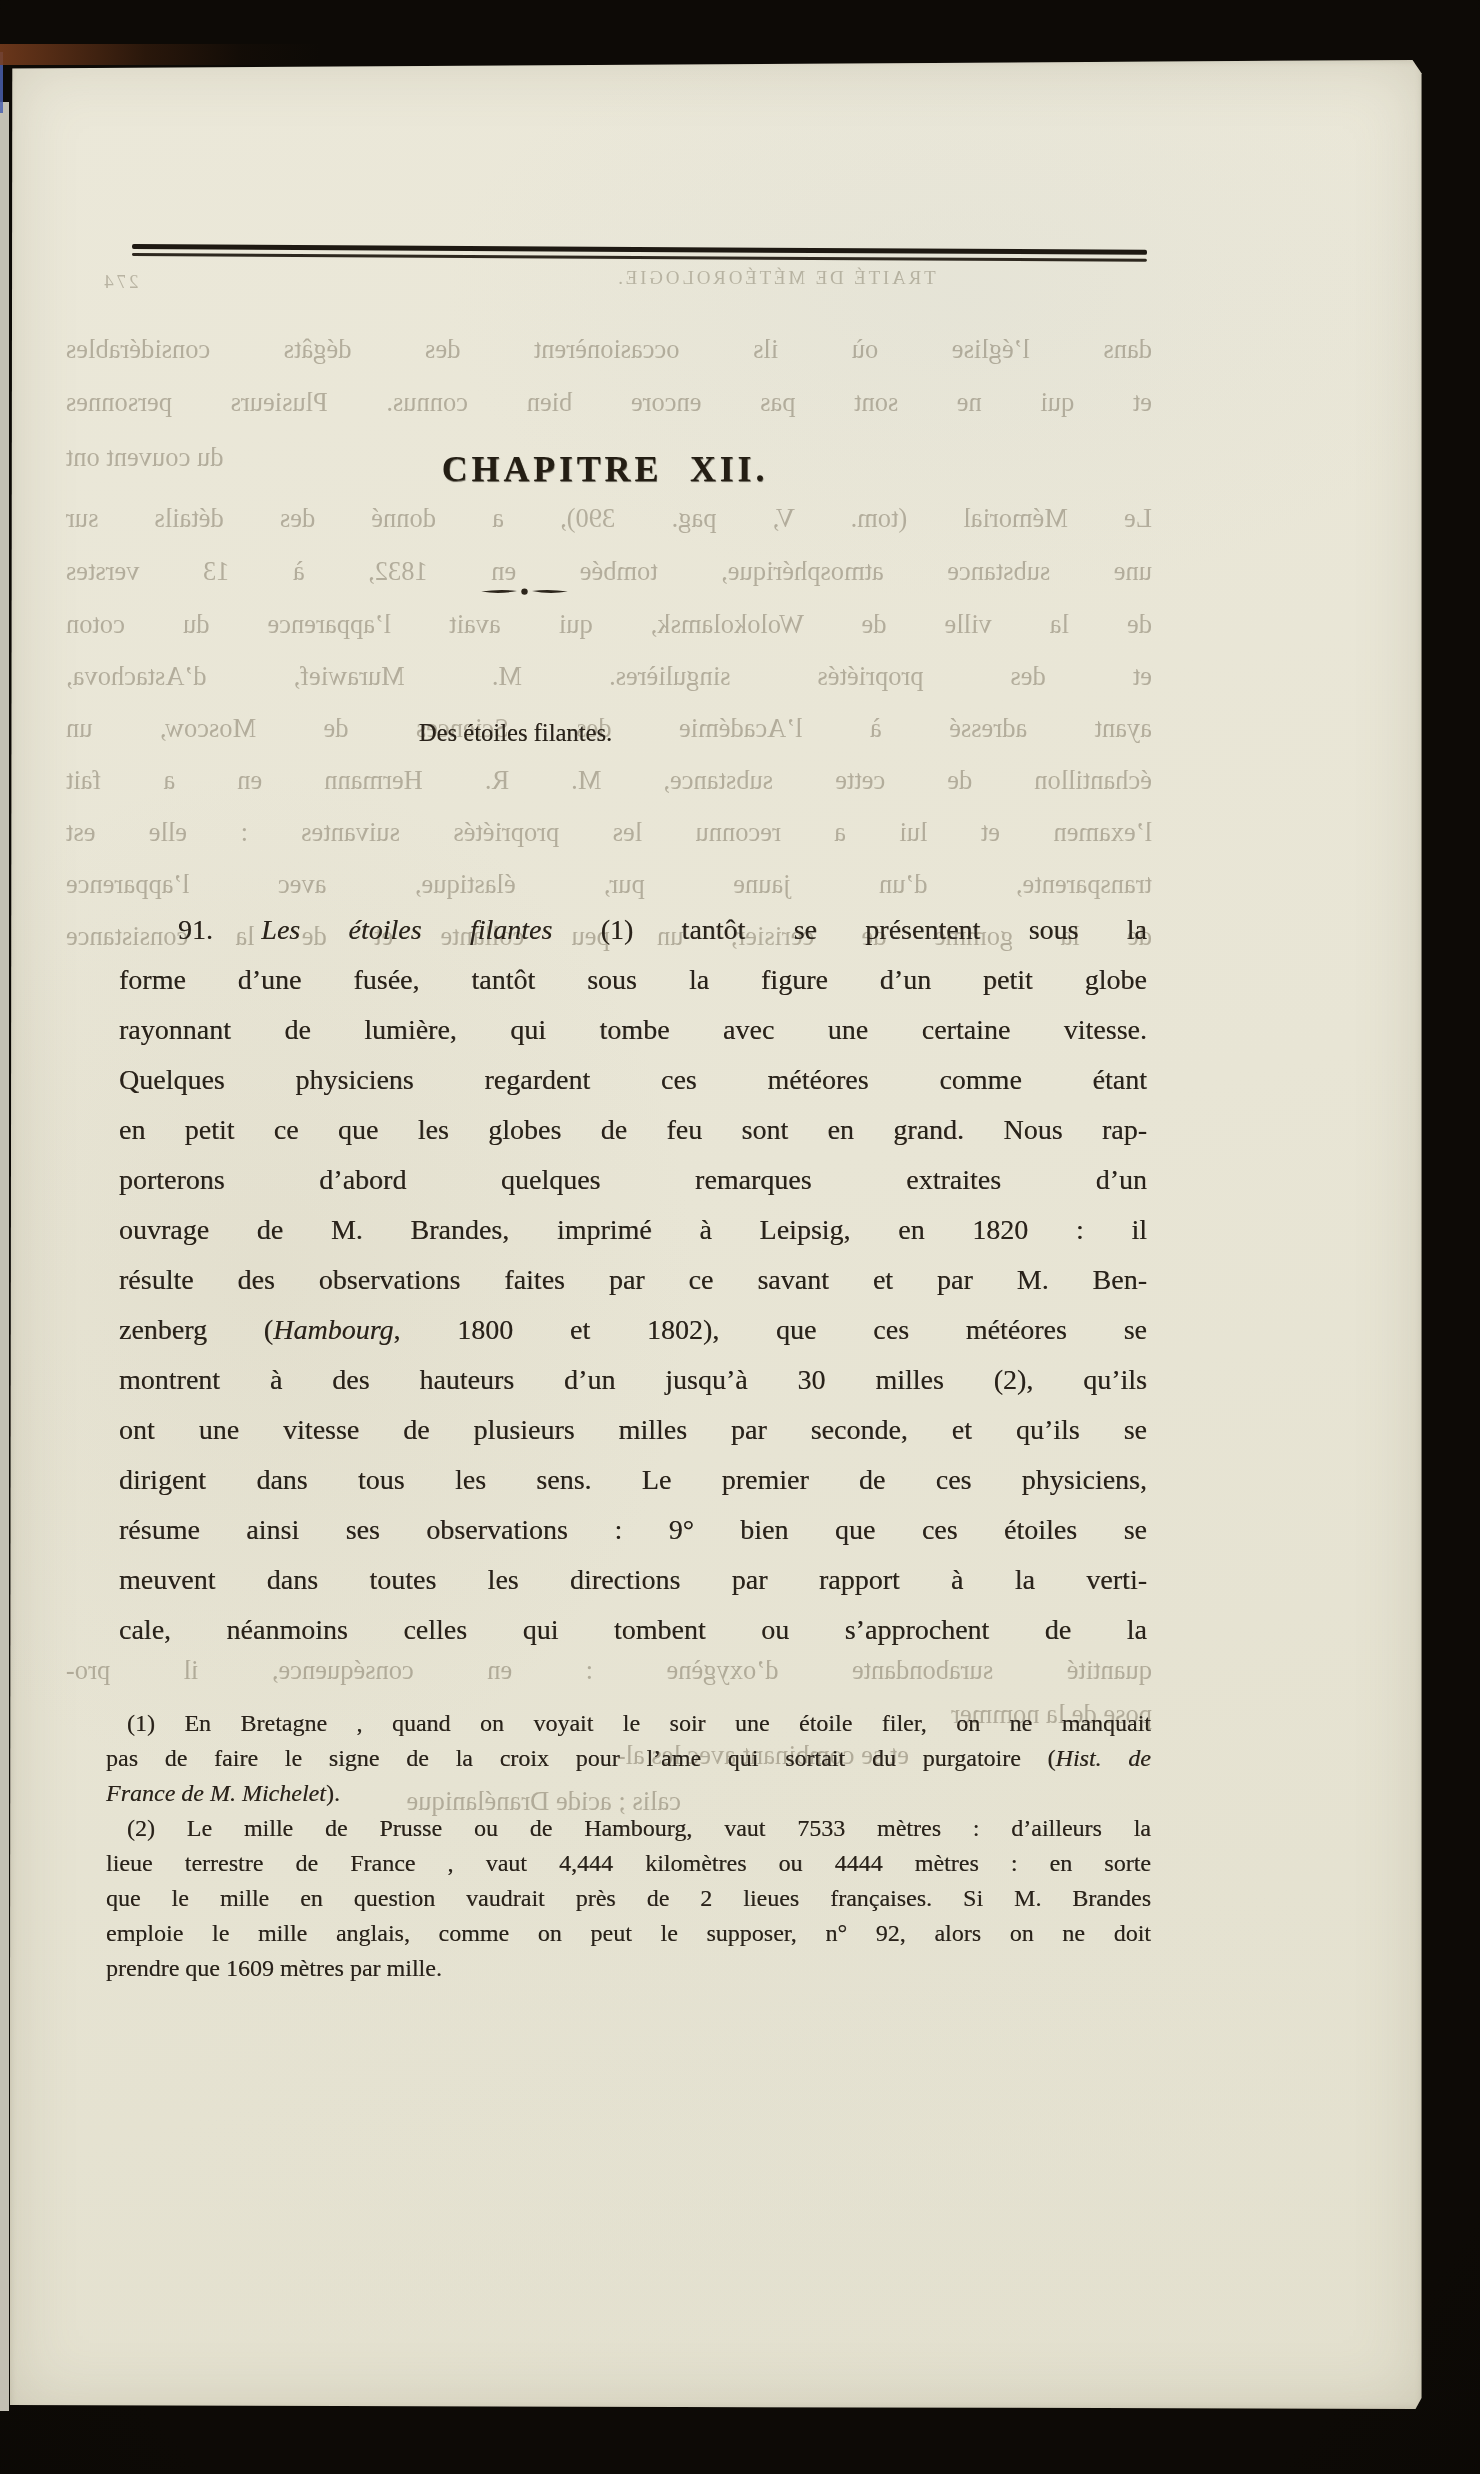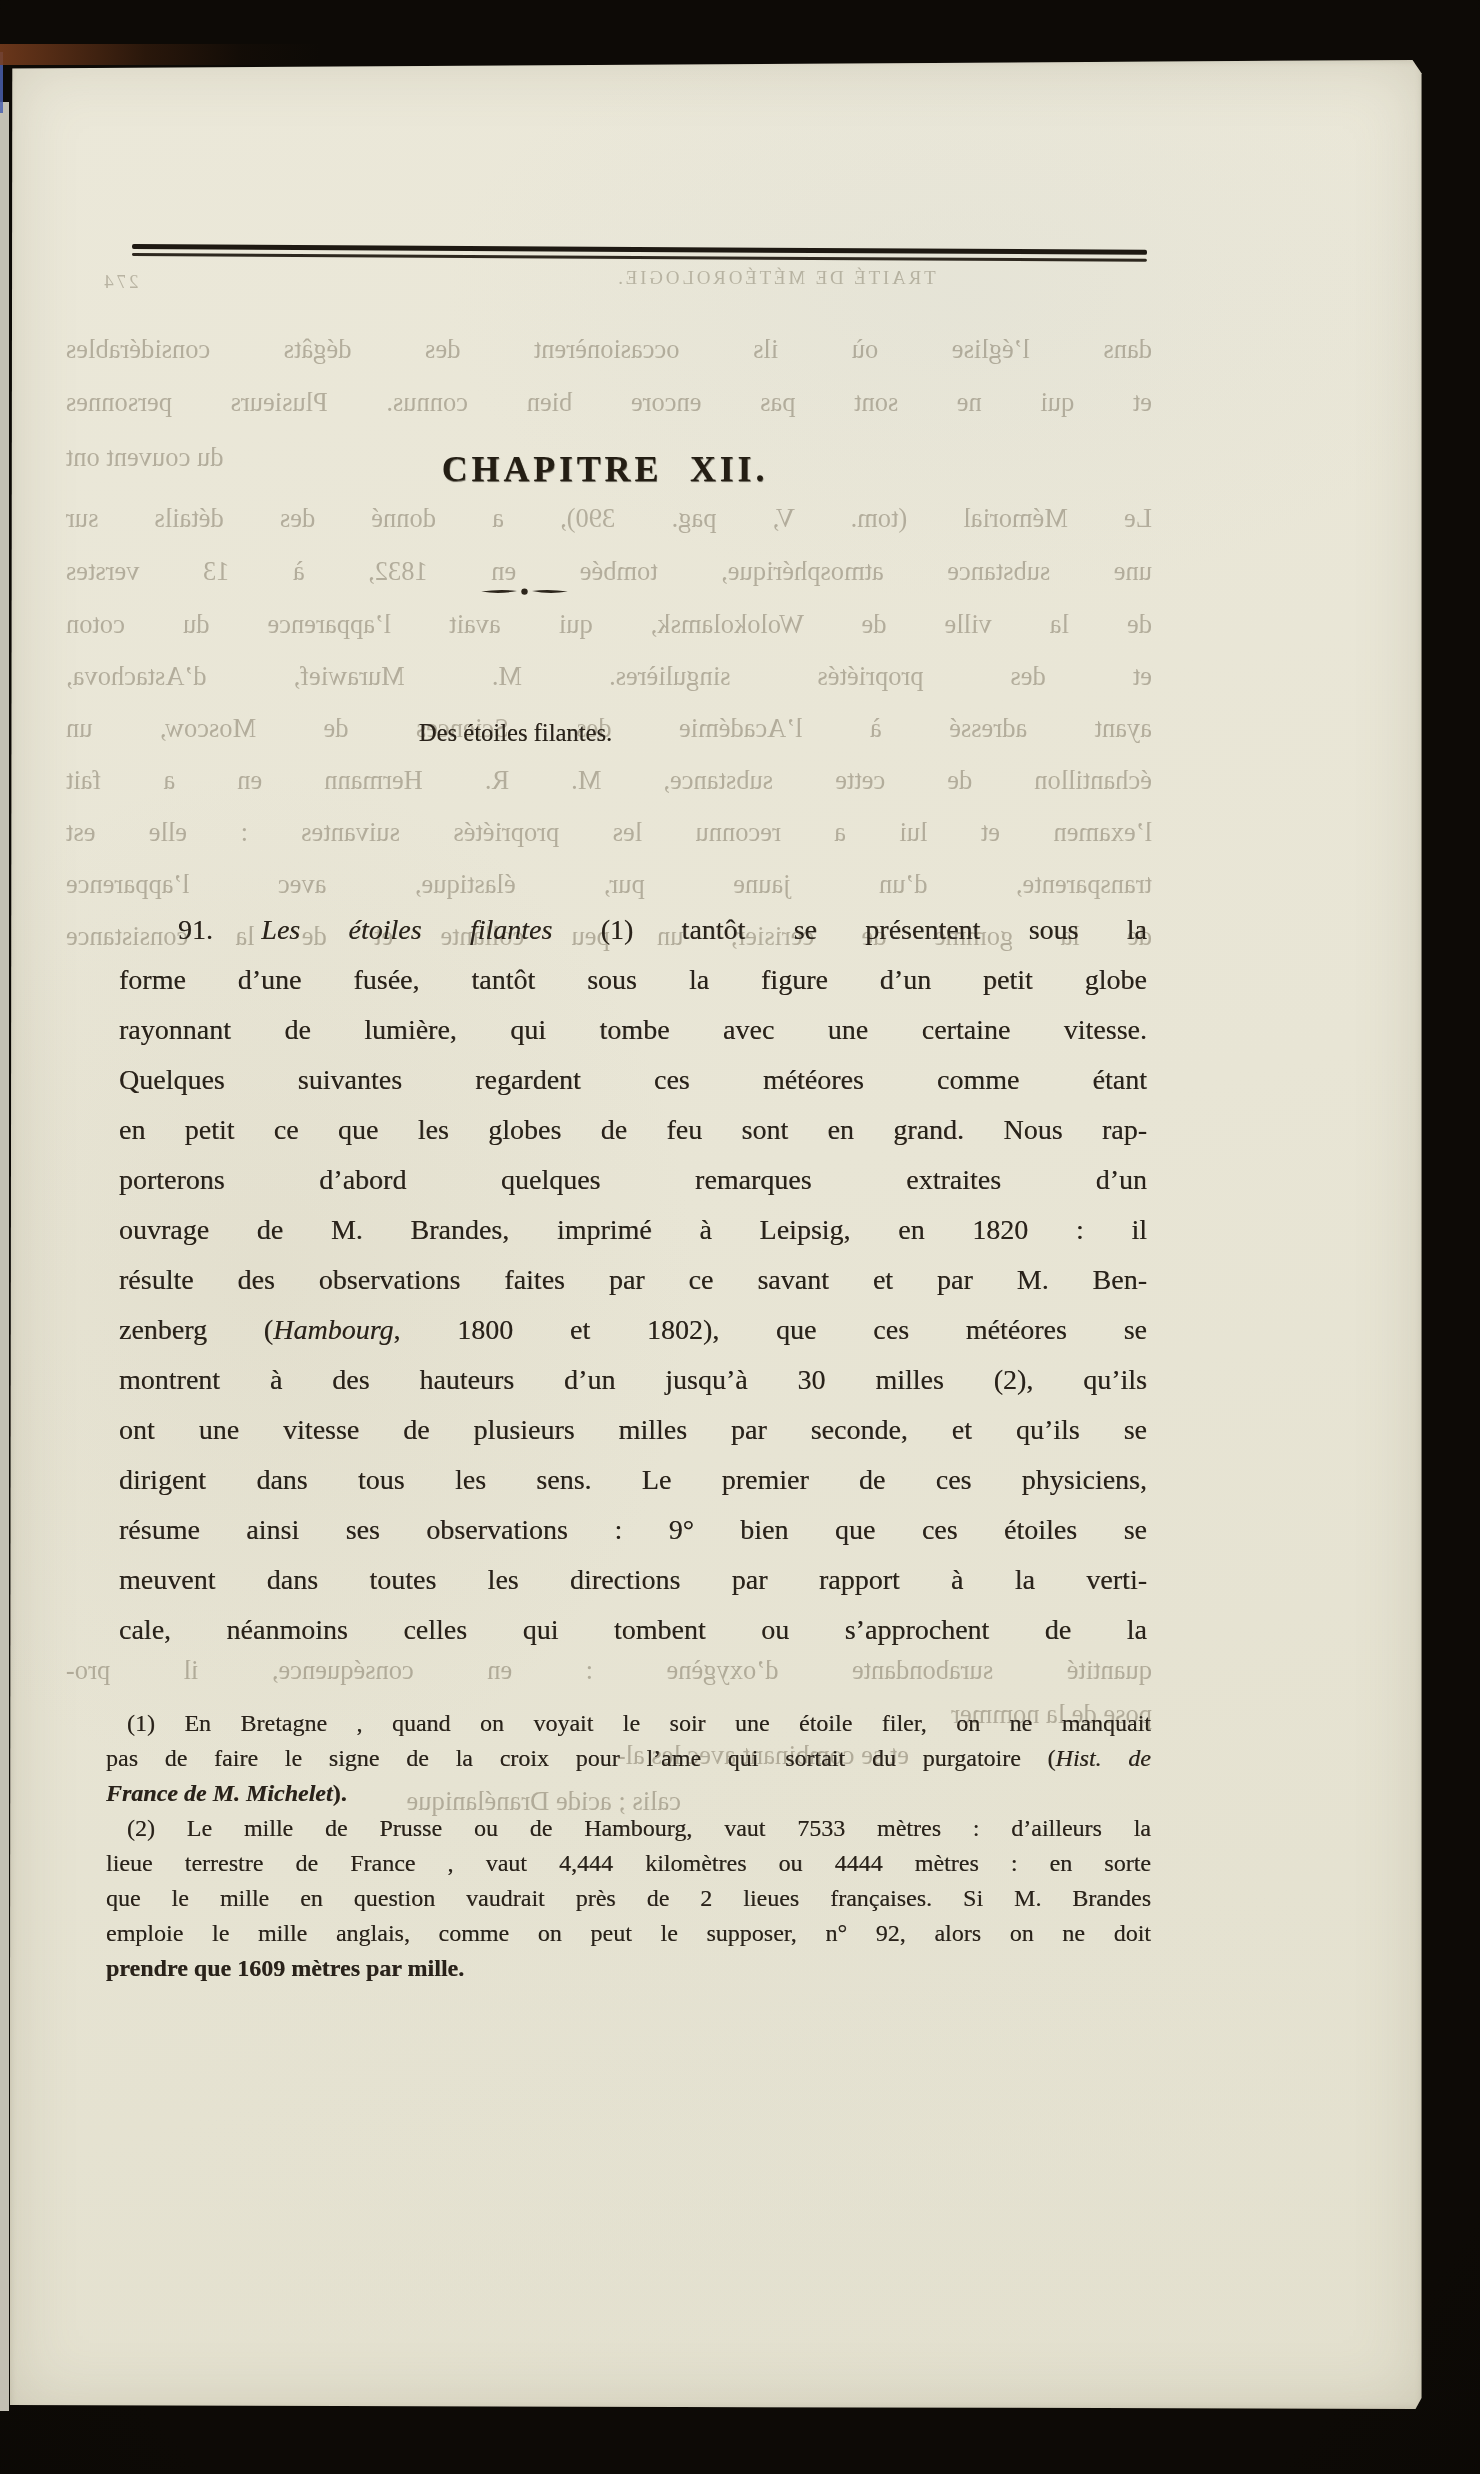--- a/index.html
+++ b/index.html
@@ -38,21 +38,21 @@
     font-size:36px;font-weight:bold;letter-spacing:3.8px;word-spacing:15px;color:#241e14;
     text-shadow:0.5px 0.5px 0.8px rgba(25,20,12,.6);}
   .ornament{position:absolute;left:481px;top:585px;width:87px;height:13.2px;}
   .subtitle{position:absolute;left:132px;top:719px;width:767px;text-align:center;font-size:24.6px;}
   .bodytext{position:absolute;left:119px;top:905px;width:1028px;font-size:28px;}
   .bline{line-height:50px;text-align:justify;text-align-last:justify;white-space:nowrap;}
   .bline.indent{padding-left:59px;}
   .footnotes{position:absolute;left:106px;top:1706px;width:1045px;font-size:24px;}
   .fline{line-height:35px;text-align:justify;text-align-last:justify;white-space:nowrap;}
   .fline.indent{padding-left:21px;}
-  .fline.noj{text-align:left;text-align-last:left;font-weight:bold;}
+  .fline.noj{text-align:left;text-align-last:left;}
   .seg-i{font-style:italic;}
   .seg-r{font-style:normal;}
 </style>
 </head>
 <body>
 
 <div class="canvas">
 
   <div class="edge-sliver"></div>
   <div class="edge-blue"></div>
@@ -94,21 +94,21 @@
       <path d="M92,7 Q72,4 54,6.4 Q72,10 92,7 Z" fill="#2c251b"></path>
     </svg>
   </div>
 
   <div class="subtitle ink">Des étoiles filantes.</div>
 
   <div class="bodytext ink">
     <div class="bline indent"><span class="seg-r">91. </span><span class="seg-i">Les étoiles filantes</span><span class="seg-r"> (1) tantôt se présentent sous la</span></div>
     <div class="bline"><span class="seg-r">forme d’une fusée, tantôt sous la figure d’un petit globe</span></div>
     <div class="bline"><span class="seg-r">rayonnant de lumière, qui tombe avec une certaine vitesse.</span></div>
-    <div class="bline"><span class="seg-r">Quelques suivantes regardent ces météores comme étant</span></div>
+    <div class="bline"><span class="seg-r">Quelques physiciens regardent ces météores comme étant</span></div>
     <div class="bline"><span class="seg-r">en petit ce que les globes de feu sont en grand. Nous rap-</span></div>
     <div class="bline"><span class="seg-r">porterons d’abord quelques remarques extraites d’un</span></div>
     <div class="bline"><span class="seg-r">ouvrage de M. Brandes, imprimé à Leipsig, en 1820 : il</span></div>
     <div class="bline"><span class="seg-r">résulte des observations faites par ce savant et par M. Ben-</span></div>
     <div class="bline"><span class="seg-r">zenberg (</span><span class="seg-i">Hambourg</span><span class="seg-r">, 1800 et 1802), que ces météores se</span></div>
     <div class="bline"><span class="seg-r">montrent à des hauteurs d’un jusqu’à 30 milles (2), qu’ils</span></div>
     <div class="bline"><span class="seg-r">ont une vitesse de plusieurs milles par seconde, et qu’ils se</span></div>
     <div class="bline"><span class="seg-r">dirigent dans tous les sens. Le premier de ces physiciens,</span></div>
     <div class="bline"><span class="seg-r">résume ainsi ses observations : 9° bien que ces étoiles se</span></div>
     <div class="bline"><span class="seg-r">meuvent dans toutes les directions par rapport à la verti-</span></div>

